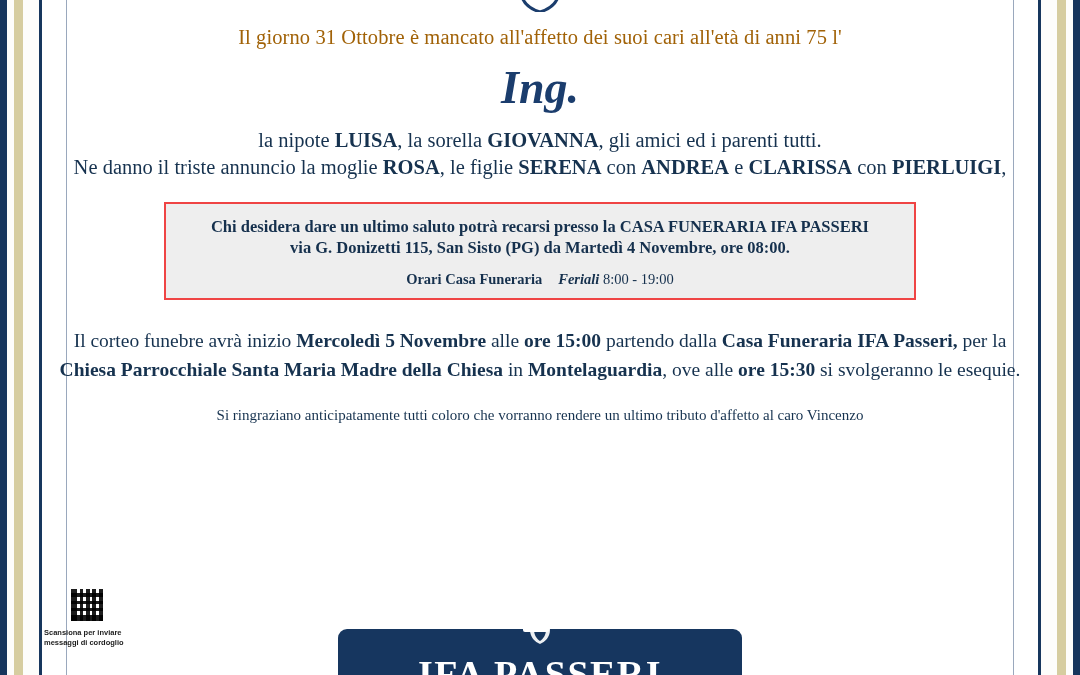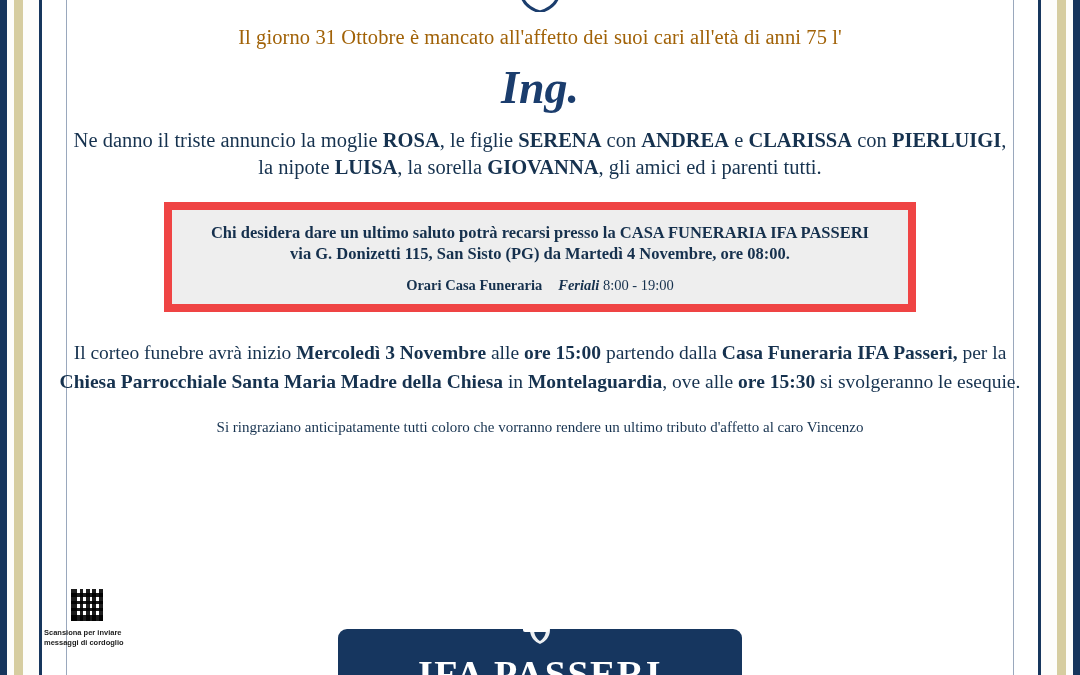--- a/index.html
+++ b/index.html
@@ -104,21 +104,21 @@
     color: #16324f;
     line-height: 1.33;
     margin-top: 16px;
   }
   .family b { font-weight: bold; }
 
   
   .info-box {
     margin: 20px auto 0 auto;
     width: 752px;
-    border: 8px solid #ef4444;
+    border: 2px solid #ef4444;
     background: #eeeeee;
     padding: 12px 10px 10px 10px;
   }
   .info-box .l1, .info-box .l2 {
     text-align: center;
     font-size: 16.5px;
     font-weight: bold;
     color: #15304d;
     line-height: 1.32;
   }
@@ -255,42 +255,42 @@
       </svg>
     </div>
 
     <div class="line-announce">Il giorno 31 Ottobre è mancato all'affetto dei suoi cari all'età di anni 75 l'</div>
 
     <div class="title-pre">Ing.</div>
 
 
     <div class="family">
       <div>
+        <span>la nipote </span><b>LUISA</b><span>, la sorella </span><b>GIOVANNA</b><span>, gli amici ed i parenti tutti.</span>
+      </div>
+      <div>
         <span>Ne danno il triste annuncio la moglie </span><b>ROSA</b><span>, le figlie </span><b>SERENA</b><span> con </span><b>ANDREA</b><span> e </span><b>CLARISSA</b><span> con </span><b>PIERLUIGI</b><span>,</span>
-      </div>
-      <div>
-        <span>la nipote </span><b>LUISA</b><span>, la sorella </span><b>GIOVANNA</b><span>, gli amici ed i parenti tutti.</span>
       </div>
     </div>
 
     <div class="info-box">
       <div class="l1">Chi desidera dare un ultimo saluto potrà recarsi presso la CASA FUNERARIA  IFA PASSERI</div>
       <div class="l2">via G. Donizetti 115, San Sisto (PG) da Martedì 4 Novembre, ore 08:00.</div>
       <div class="info-hours">
         <span class="hl">Orari Casa Funeraria</span>
         <span>
           <span class="hk">Feriali</span>
           <span class="hv">8:00 - 19:00</span>
         </span>
       </div>
     </div>
 
     <div class="procession">
       <div>
-        <span>Il corteo funebre avrà inizio </span><b>Mercoledì 3 Novembre</b><span> alle </span><b>ore 15:00</b><span> partendo dalla </span><b>Casa Funeraria IFA Passeri,</b><span> per la</span>
+        <span>Il corteo funebre avrà inizio </span><b>Mercoledì 5 Novembre</b><span> alle </span><b>ore 15:00</b><span> partendo dalla </span><b>Casa Funeraria IFA Passeri,</b><span> per la</span>
       </div>
       <div>
         <b>Chiesa Parrocchiale Santa Maria Madre della Chiesa</b><span> in </span><b>Montelaguardia</b><span>, ove alle </span><b>ore 15:30</b><span> si svolgeranno le esequie.</span>
       </div>
     </div>
 
     <div class="thanks">Si ringraziano anticipatamente tutti coloro che vorranno rendere un ultimo tributo d'affetto al caro Vincenzo</div>
 
   </div>
 

